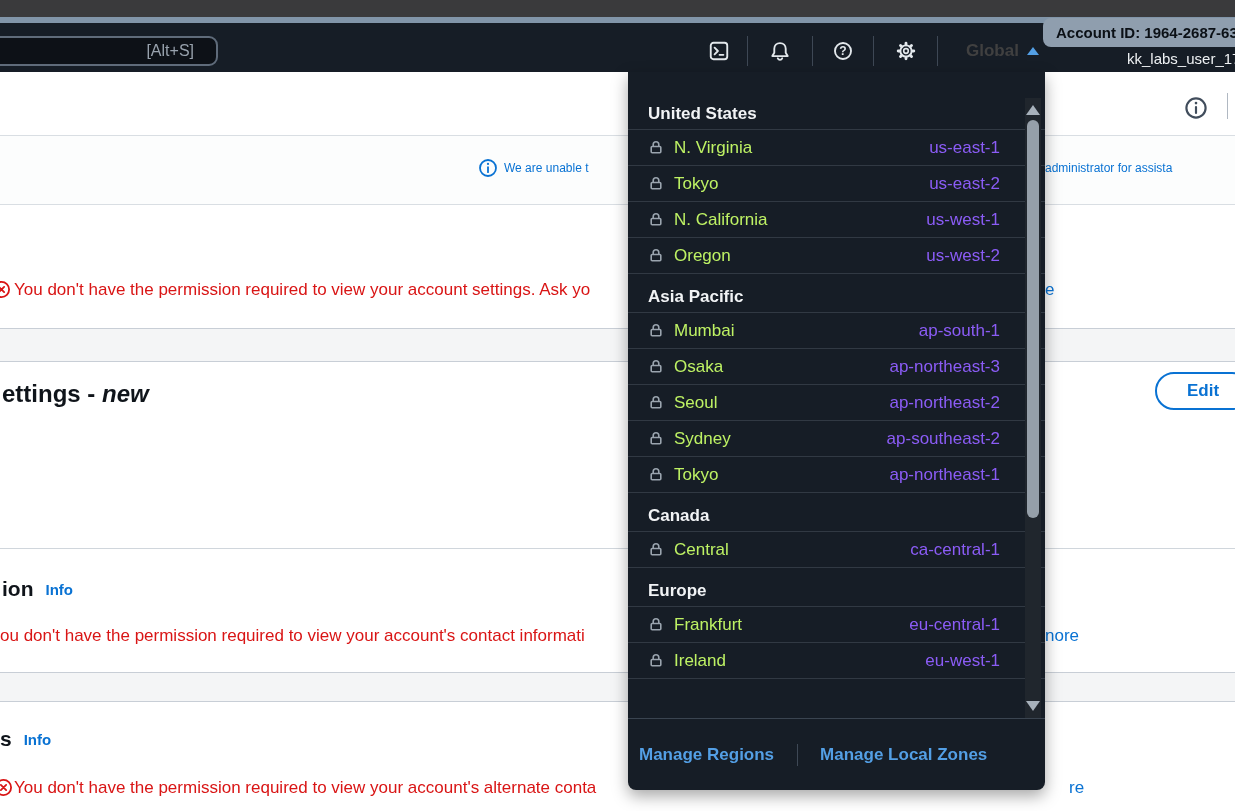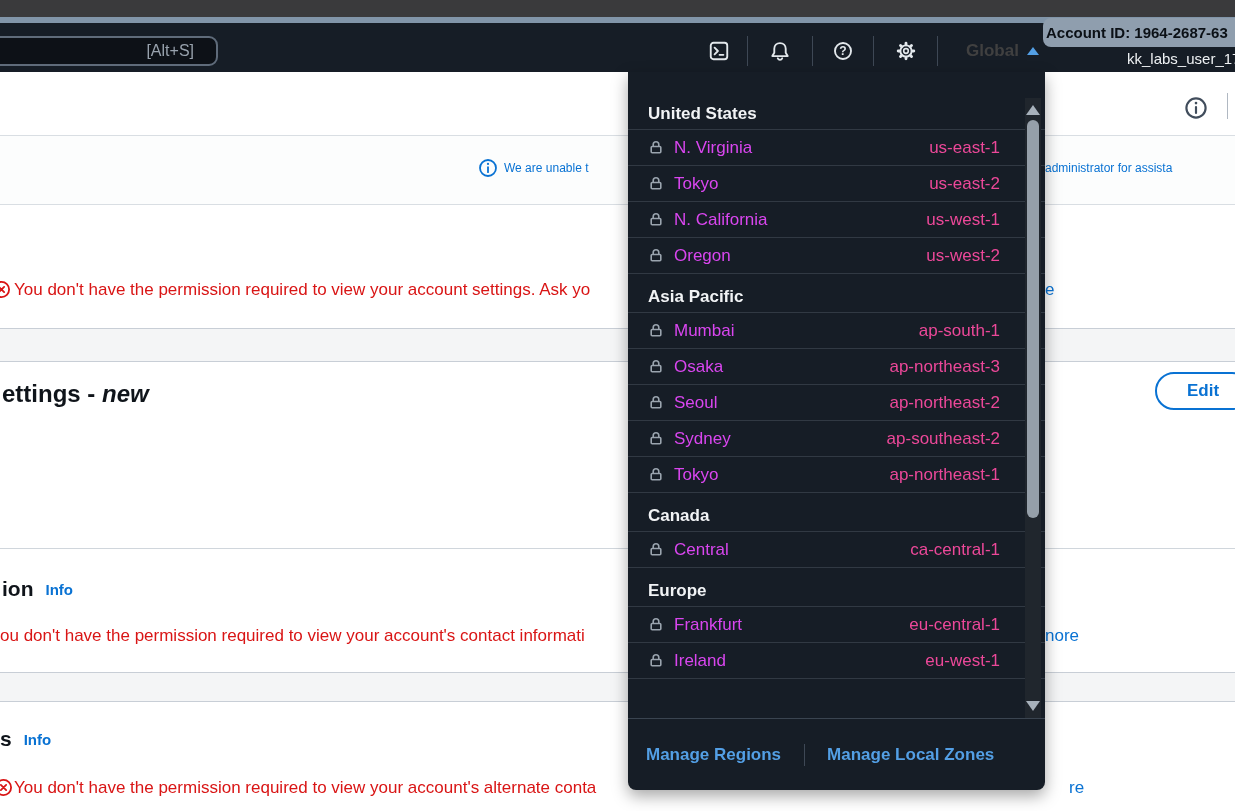--- a/index.html
+++ b/index.html
@@ -13,21 +13,21 @@
   .topnav{left:0;top:23px;width:1235px;height:49px;background:#161d26;}
   .searchbox{left:-20px;top:36px;width:238px;height:30px;border:2px solid #5f6b7a;border-radius:9px;
              background:#0d1117;display:flex;align-items:center;justify-content:flex-end;padding-right:22px;box-sizing:border-box;}
   .search-hint{color:#98a2ad;font-size:16px;}
   .nav-sep{width:1px;top:36px;height:30px;background:#3e4855;}
   .nav-icon{width:24px;height:24px;top:39px;color:#e3e8ec;display:flex;align-items:center;justify-content:center;cursor:pointer;}
   .global-btn{top:40px;left:966px;height:22px;display:flex;align-items:center;gap:8px;color:#404040;
               font-size:17px;font-weight:700;cursor:pointer;}
   .caret-up{width:0;height:0;border-left:6px solid transparent;border-right:6px solid transparent;border-bottom:8px solid #539fe5;}
   .account-tooltip{left:1043px;top:18px;height:29px;width:192px;background:#8f9eae;border-radius:8px 0 0 8px;
-                   display:flex;align-items:center;padding-left:3px;box-sizing:border-box;
+                   display:flex;align-items:center;padding-left:13px;box-sizing:border-box;
                    font-size:15px;font-weight:700;color:#0b1016;white-space:nowrap;overflow:hidden;}
   .username{left:1127px;top:50px;color:#eef1f3;font-size:15px;white-space:nowrap;}
 
   
   .hdr-info-icon{left:1184px;top:96px;width:24px;height:24px;color:#414d5c;}
   .hdr-vline{left:1227px;top:93px;width:1px;height:26px;background:#b0b8c2;}
   .banner{left:0;top:135px;width:1235px;height:68px;background:#fcfdfd;border-top:1px solid #d9dee3;border-bottom:1px solid #d9dee3;}
   .banner-icon{left:478px;top:158px;width:20px;height:20px;color:#0972d3;}
   .banner-text{color:#0972d3;font-size:12px;line-height:20px;top:158px;white-space:nowrap;}
   .err-text{color:#d91515;font-size:17px;line-height:19px;white-space:nowrap;}
@@ -46,24 +46,24 @@
   
   .region-menu{left:628px;top:72px;width:417px;height:718px;background:#161d26;z-index:50;
                border-radius:0 0 8px 8px;box-shadow:0 6px 16px rgba(0,0,0,.35);}
   .menu-scroll{position:absolute;left:0;top:0;right:0;height:646px;overflow:hidden;padding-top:27px;box-sizing:border-box;}
   .menu-section + .menu-section{margin-top:8px;}
   .section-title{height:30px;line-height:30px;padding:0 45px 0 20px;font-size:17px;font-weight:700;color:#f1f3f5;
                  border-bottom:1px solid rgba(145,160,175,0.22);}
   .region-row{height:35px;border-bottom:1px solid rgba(145,160,175,0.22);display:flex;align-items:center;
               padding:0 45px 0 20px;font-size:17px;cursor:pointer;}
   .region-row .lock{display:flex;margin-right:10px;}
-  .region-name{color:#d946ef;}
-  .region-code{margin-left:auto;color:#ec4899;}
+  .region-name{color:#bef264;}
+  .region-code{margin-left:auto;color:#8b5cf6;}
   .menu-footer{position:absolute;left:0;bottom:0;width:100%;height:72px;border-top:1px solid #3a4450;
-               display:flex;align-items:center;padding-left:18px;box-sizing:border-box;}
+               display:flex;align-items:center;padding-left:11px;box-sizing:border-box;}
   .menu-footer a{color:#539fe5;font-size:17px;font-weight:700;text-decoration:none;cursor:pointer;}
   .footer-vsep{width:1px;height:22px;background:#3e4855;margin:0 22px 0 23px;}
   .sb-track{position:absolute;left:397px;top:26px;width:16px;height:620px;background:#20262d;}
   .sb-thumb{position:absolute;left:2px;top:22px;width:12px;height:398px;border-radius:6px;background:#959fa9;cursor:pointer;}
   .sb-up{position:absolute;left:1px;top:7px;width:0;height:0;border-left:7px solid transparent;
          border-right:7px solid transparent;border-bottom:10px solid #a7b1bb;cursor:pointer;}
   .sb-down{position:absolute;left:1px;bottom:7px;width:0;height:0;border-left:7px solid transparent;
            border-right:7px solid transparent;border-top:10px solid #a7b1bb;cursor:pointer;}
 </style>
 </head>

